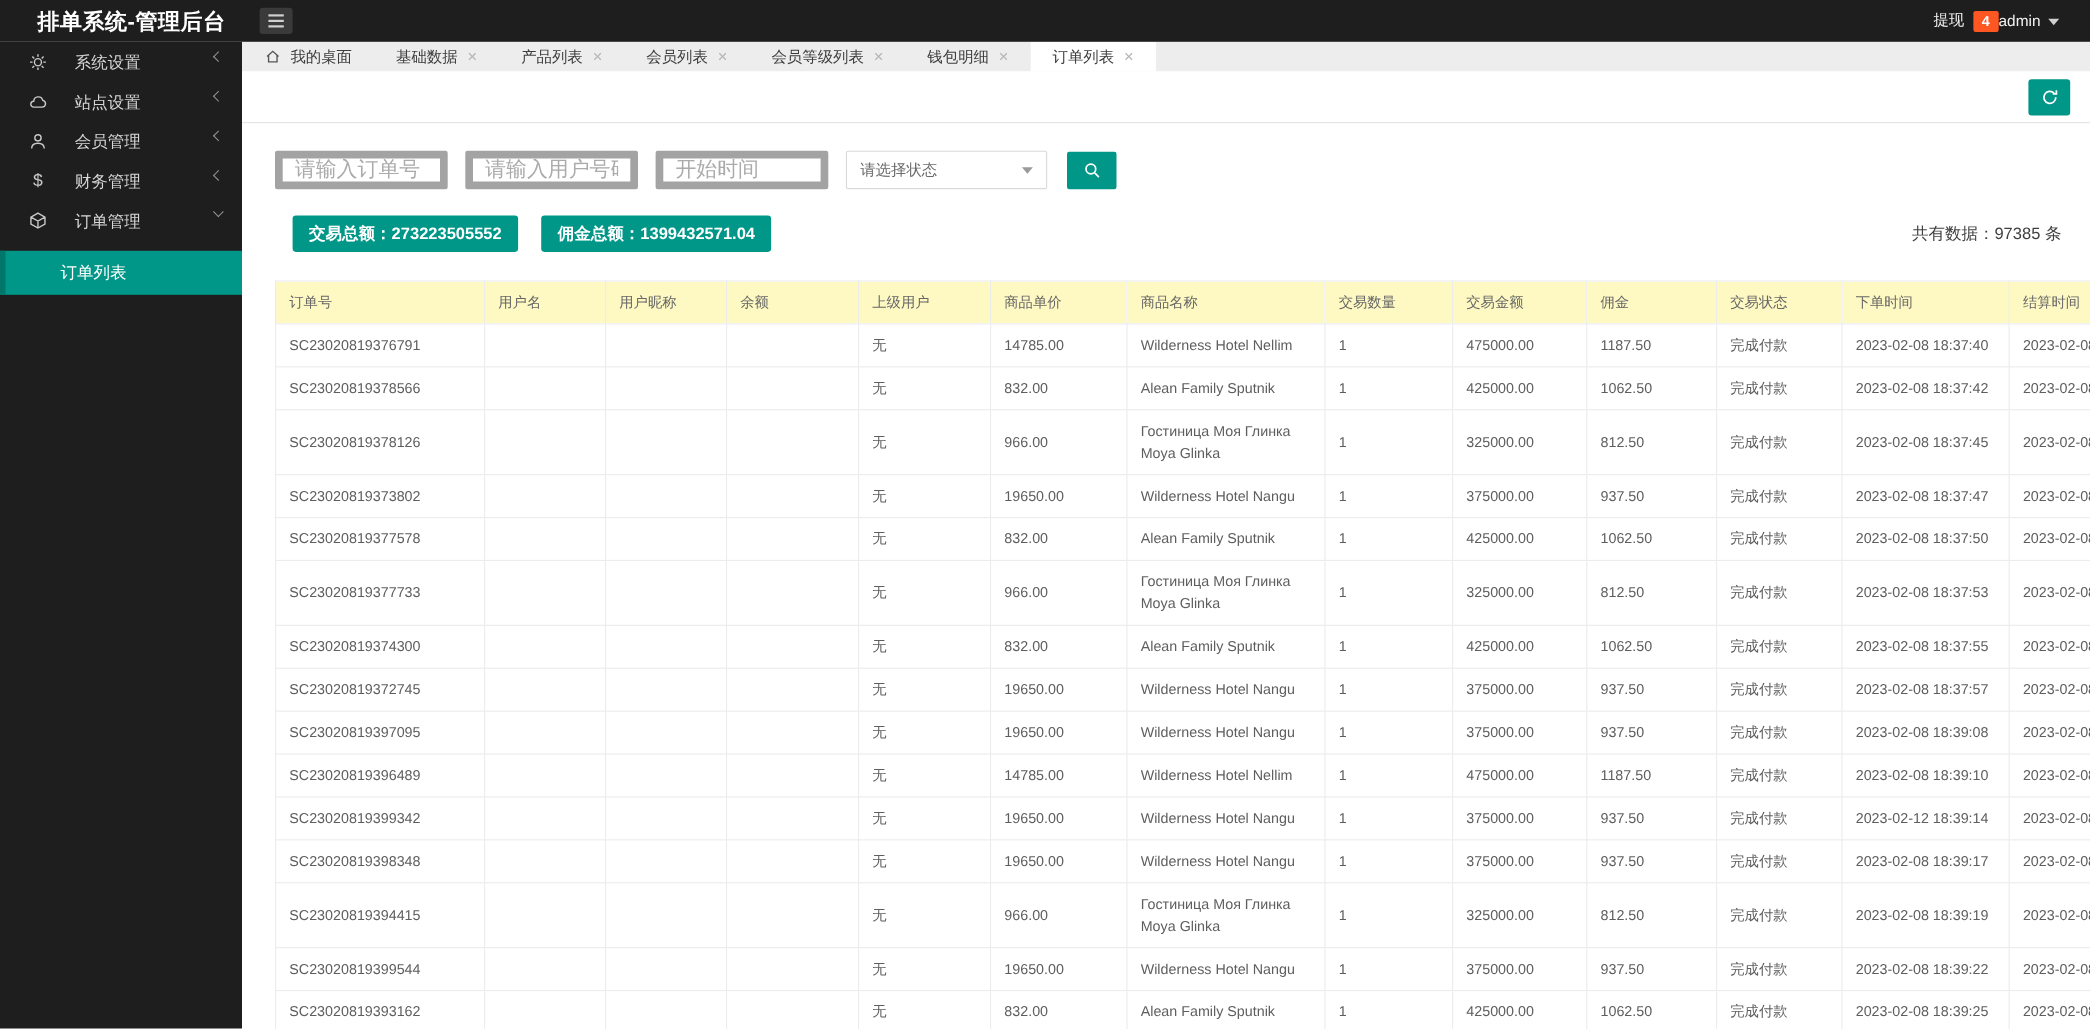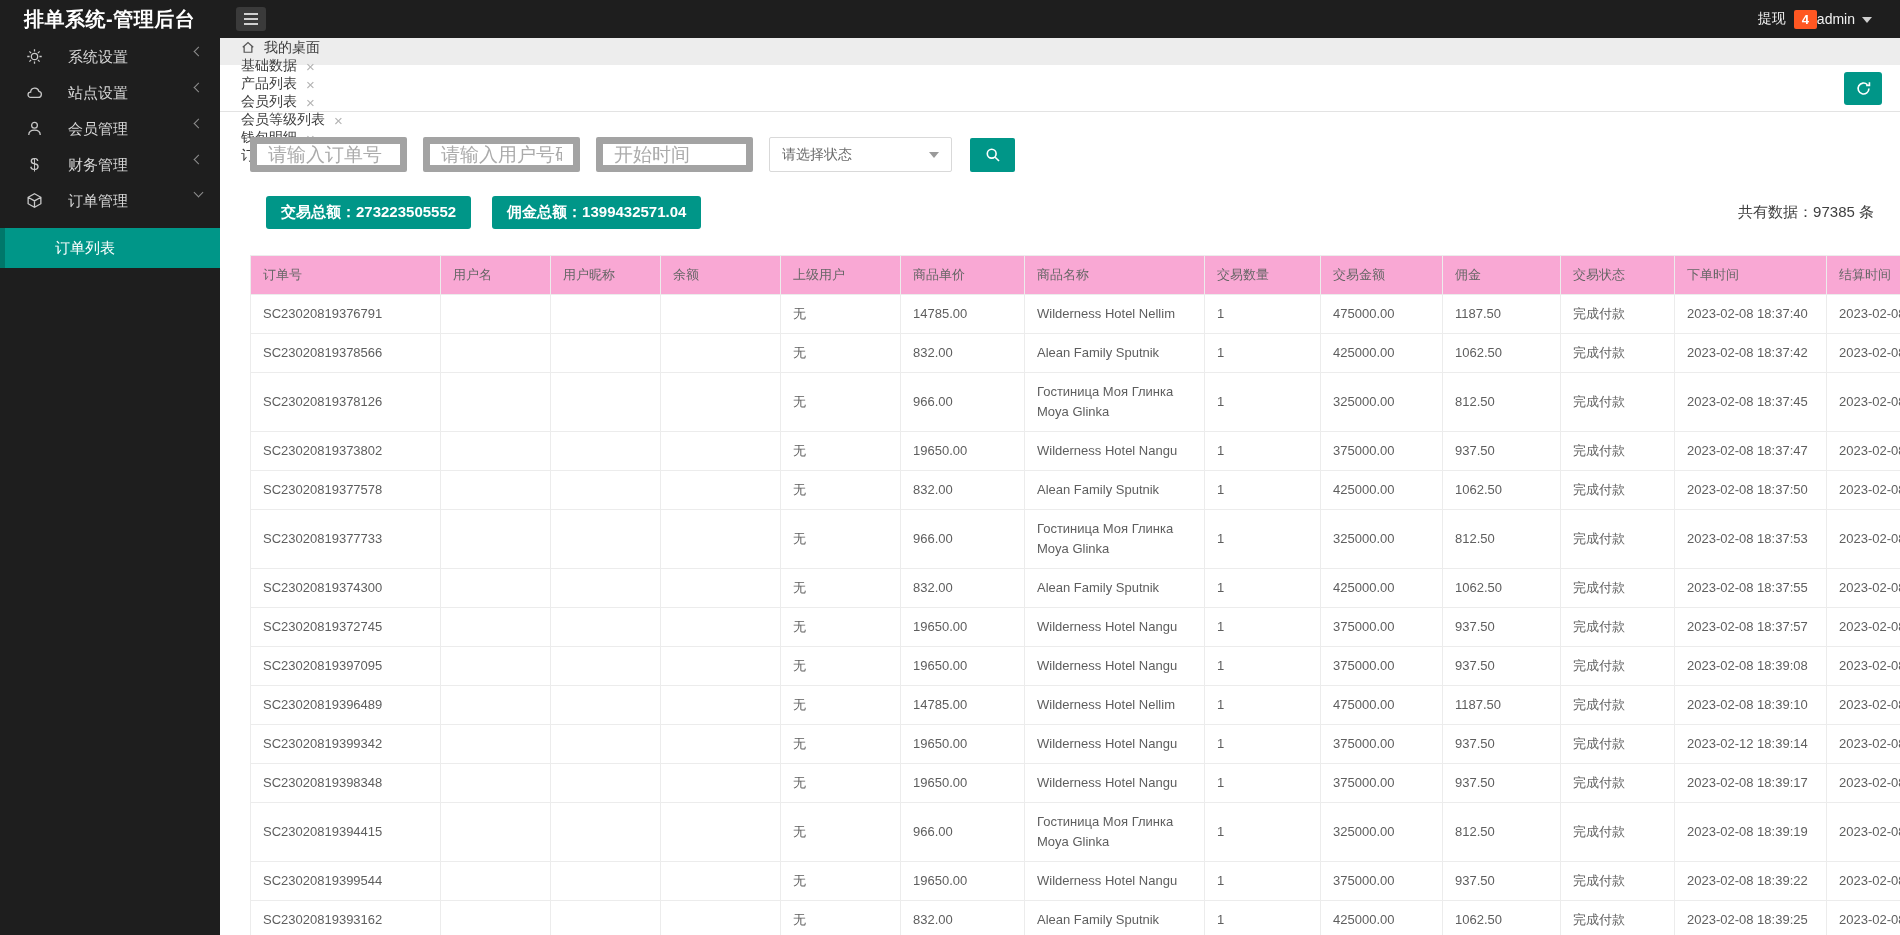--- a/index.html
+++ b/index.html
@@ -2,21 +2,21 @@
 <html><head>
 <meta charset="utf-8">
 <style>
   * { margin:0; padding:0; box-sizing:border-box; }
   html,body { width:1900px; height:935px; overflow:hidden;
     font-family:"Liberation Sans","DejaVu Sans",sans-serif; background:#fff; }
 
   
   .app-header { position:absolute; left:0; top:0; width:1900px; height:38px;
     background:#1e1e1e; display:flex; align-items:center; z-index:30; }
-  .app-title { width:220px; padding-left:24px; color:#fff; font-size:20px; font-weight:bold;
+  .app-title { width:220px; padding-left:34px; color:#fff; font-size:20px; font-weight:bold;
     letter-spacing:.5px; white-space:nowrap; }
   .burger-btn { width:30px; height:24px; background:#3a3a3a; border-radius:3px; margin-left:16px;
     display:flex; flex-direction:column; justify-content:center; align-items:center; gap:3px; cursor:pointer; }
   .burger-btn i { display:block; width:14px; height:2px; background:#cfcfcf; }
   .header-right { margin-left:auto; display:flex; align-items:center; padding-right:28px; }
   .withdraw-wrap { display:flex; align-items:center; gap:8px; color:#f2f2f2; font-size:14px; cursor:pointer; }
   .withdraw-badge { background:#ff5722; color:#fff; font-size:13px; font-weight:bold;
     padding:2px 8px; border-radius:2px; }
   .user-wrap { display:flex; align-items:center; gap:7px; color:#f2f2f2; font-size:14px; cursor:pointer; }
   .caret-down { width:0; height:0; border-left:5px solid transparent; border-right:5px solid transparent;
@@ -33,21 +33,21 @@
   .menu-item .mi-label { flex:1; }
   .chev { display:inline-block; width:7px; height:7px;
     border-left:1.5px solid #8f8f8f; border-bottom:1.5px solid #8f8f8f; }
   .chev-left { transform:rotate(45deg); }
   .chev-down { transform:rotate(-45deg); margin-top:-3px; }
   .submenu-active { height:40px; background:#009688; border-left:5px solid #00776a;
     display:flex; align-items:center; padding-left:50px; color:#fff; font-size:15px; cursor:pointer; }
 
   
   .main { position:absolute; left:220px; top:38px; width:1680px; height:897px; background:#fff; }
-  .tab-bar { height:27px; background:#ededed; display:flex; align-items:stretch; padding-left:1px;flex-direction:column; }
+  .tab-bar { height:27px; background:#ededed; display:flex; align-items:stretch; padding-left:1px; }
   .tab { display:flex; align-items:center; gap:9px; padding:0 20px; font-size:14px; color:#3d3d3d;
     cursor:pointer; white-space:nowrap; }
   .tab.active { background:#fff; }
   .tab .tab-close { color:#b3b3b3; font-size:15px; line-height:1; cursor:pointer; }
   .tab .tab-home svg { width:14px; height:14px; stroke:#555; fill:none; stroke-width:1.4; margin-top:2px; }
 
   
   .toolbar { height:47px; background:#fff; border-bottom:1px solid #e3e3e3;
     display:flex; align-items:center; justify-content:flex-end; padding-right:18px; }
   .refresh-btn { width:38px; height:33px; background:#009688; border:none; border-radius:3px;
@@ -74,21 +74,21 @@
   .sum-chip { background:#009688; color:#fff; font-size:15px; font-weight:bold;
     padding:7px 15px; border-radius:3px; margin-right:21px; white-space:nowrap; }
   .record-count { margin-left:auto; font-size:15px; color:#3f3f3f; padding-right:4px; }
 
   
   .table-wrap { margin-top:26px; }
   table { border-collapse:collapse; table-layout:fixed; width:1626px; }
   th, td { border:1px solid #ececec; font-weight:normal; text-align:left;
     padding:9px 12px; font-size:13px; line-height:20px; color:#5e5e5e;
     overflow:hidden; word-wrap:break-word; }
-  thead th { background:#f9a8d4; color:#666; height:38px; padding:9px 12px; }
+  thead th { background:#fef9c3; color:#666; height:38px; padding:9px 12px; }
   tbody tr { background:#fff; }
 </style>
 </head>
 <body>
 
 <div class="app-header">
   <div class="app-title">排单系统-管理后台</div>
   <div class="burger-btn">
       <i></i>
       <i></i>

